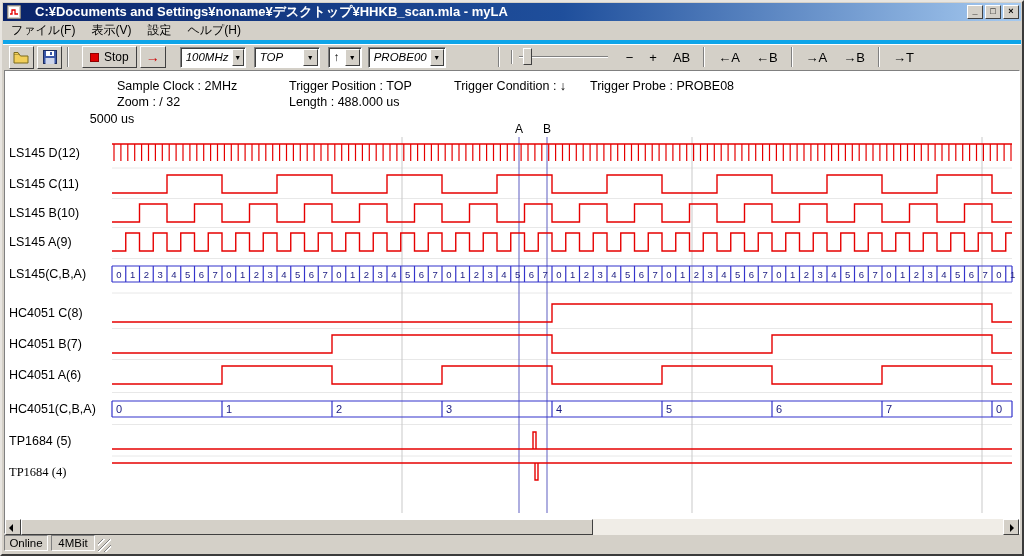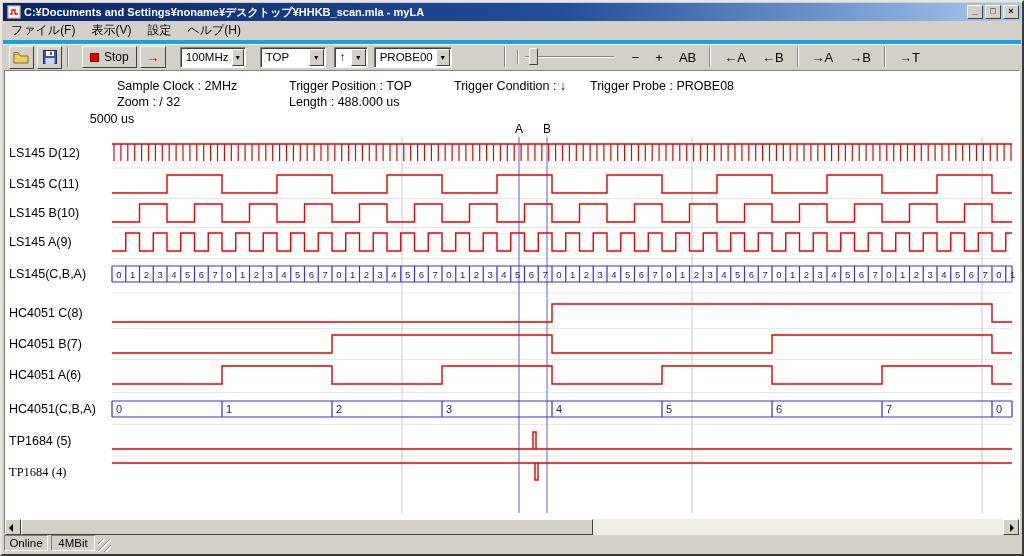--- a/index.html
+++ b/index.html
@@ -5,40 +5,40 @@
   * { margin:0; padding:0; box-sizing:border-box; }
   html,body { width:1024px; height:556px; }
   body { position:relative; background:#d4d0c8; font-family:"Liberation Sans",sans-serif; overflow:hidden; color:#000; }
 
   .window { position:absolute; inset:0; background:#d4d0c8; border:2px solid; border-color:#e8e5e0 #3a3a3a #3a3a3a #e8e5e0; }
 
   .titlebar { position:absolute; left:1px; top:1px; right:1px; height:18px;
     background:linear-gradient(90deg,#0a246a 0%,#1f4f9c 55%,#a6caf0 100%);
     display:flex; align-items:center; padding:0 2px; }
   .app-icon { width:14px; height:14px; margin-left:2px; flex:0 0 auto; }
-  .title-text { color:#fff; font-size:11px; font-weight:bold; margin-left:3px; flex:1; white-space:nowrap; overflow:hidden; }
+  .title-text { color:#fff; font-size:13px; font-weight:bold; margin-left:14px; flex:1; white-space:nowrap; overflow:hidden; }
   .tb-btns { display:flex; gap:2px; }
   .tb-btn { width:16px; height:14px; background:#d4d0c8; border:1px solid; border-color:#fff #404040 #404040 #fff;
     font-size:9px; line-height:11px; text-align:center; font-weight:bold; cursor:default; }
 
   .menubar { position:absolute; left:1px; top:19px; right:1px; height:19px; display:flex; align-items:center; font-size:12px; }
   .menu-item { padding:2px 8px; }
 
   .toolbar { position:absolute; left:1px; top:38px; right:1px; height:30px; border-top:4px solid #0ea5e9;
     box-shadow:inset 0 1px 0 #ffffff; display:flex; align-items:center; font-size:12px; }
   .tsep { width:2px; height:20px; border-left:1px solid #808080; border-right:1px solid #fff; margin:0 5px; }
   .tbtn { background:#d4d0c8; border:1px solid; border-color:#fff #404040 #404040 #fff; display:flex; align-items:center; justify-content:center; }
   .tbtn.icon { width:25px; height:23px; margin-left:3px; }
   .stop-btn { height:22px; padding:0 7px; margin-left:8px; font-size:12px; }
   .stop-sq { display:inline-block; width:9px; height:9px; background:#e00000; border:1px solid #8f0000; margin-right:5px; }
   .run-btn { width:26px; height:22px; margin-left:3px; color:#cc0000; font-weight:bold; font-size:14px; }
 
   .combo { height:21px; background:#fff; border:1px solid; border-color:#808080 #fff #fff #808080;
     box-shadow:inset 1px 1px 0 #404040; display:flex; align-items:center; }
-  .combo-val { flex:1; font-size:11.5px; padding:0 3px 0 5px; white-space:nowrap; }
+  .combo-val { flex:1; font-size:11.5px; padding:0 3px 0 5px; white-space:nowrap;font-style:italic; }
   .combo-arrow { width:15px; height:17px; margin-right:1px; background:#d4d0c8; border:1px solid; border-color:#fff #404040 #404040 #fff;
     font-size:7px; line-height:15px; text-align:center; }
 
   .slider { position:relative; width:105px; height:22px; margin-left:4px; }
   .slider-groove { position:absolute; left:10px; right:6px; top:10px; height:2px; border-top:1px solid #808080; border-bottom:1px solid #fff; }
   .slider-thumb { position:absolute; left:14px; top:2px; width:9px; height:17px; background:#d4d0c8;
     border:1px solid; border-color:#fff #404040 #404040 #fff; }
   .slider-end { position:absolute; left:2px; top:4px; width:2px; height:14px; border-left:1px solid #808080; border-right:1px solid #fff; }
 
   .flatbtn { background:transparent; border:1px solid transparent; font-size:13px; padding:1px 4px; margin:0 3px; font-family:"Liberation Sans",sans-serif; }
@@ -118,21 +118,21 @@
       <span class="stop-sq"></span>
       <span>Stop</span>
     </button>
     <button class="tbtn run-btn">
       <span>→</span>
     </button>
     <span class="combo" style="width:66px;margin-left:14px;">
       <span class="combo-val">100MHz</span>
       <span class="combo-arrow">▼</span>
     </span>
-    <span class="combo" style="width:66px;margin-left:14px;">
+    <span class="combo" style="width:66px;margin-left:8px;">
       <span class="combo-val">TOP</span>
       <span class="combo-arrow">▼</span>
     </span>
     <span class="combo" style="width:34px;margin-left:8px;">
       <span class="combo-val">↑</span>
       <span class="combo-arrow">▼</span>
     </span>
     <span class="combo" style="width:78px;margin-left:6px;">
       <span class="combo-val">PROBE00</span>
       <span class="combo-arrow">▼</span>

